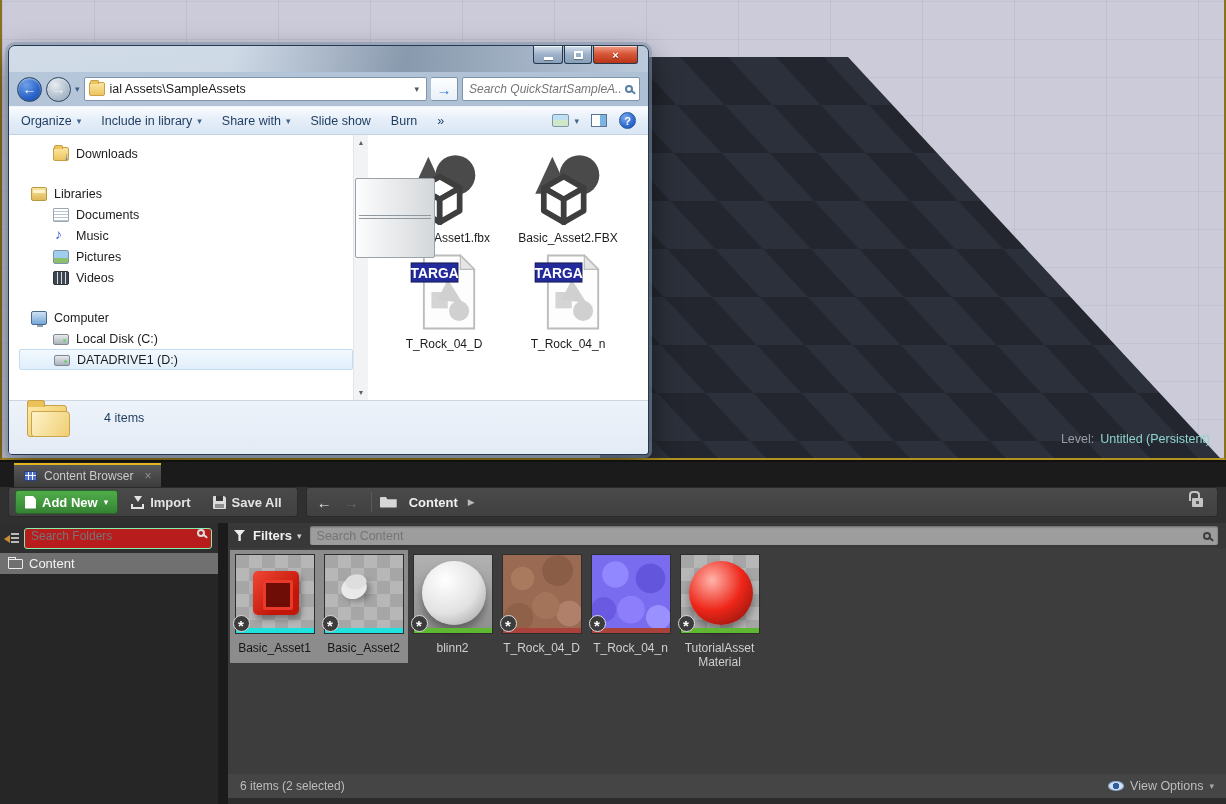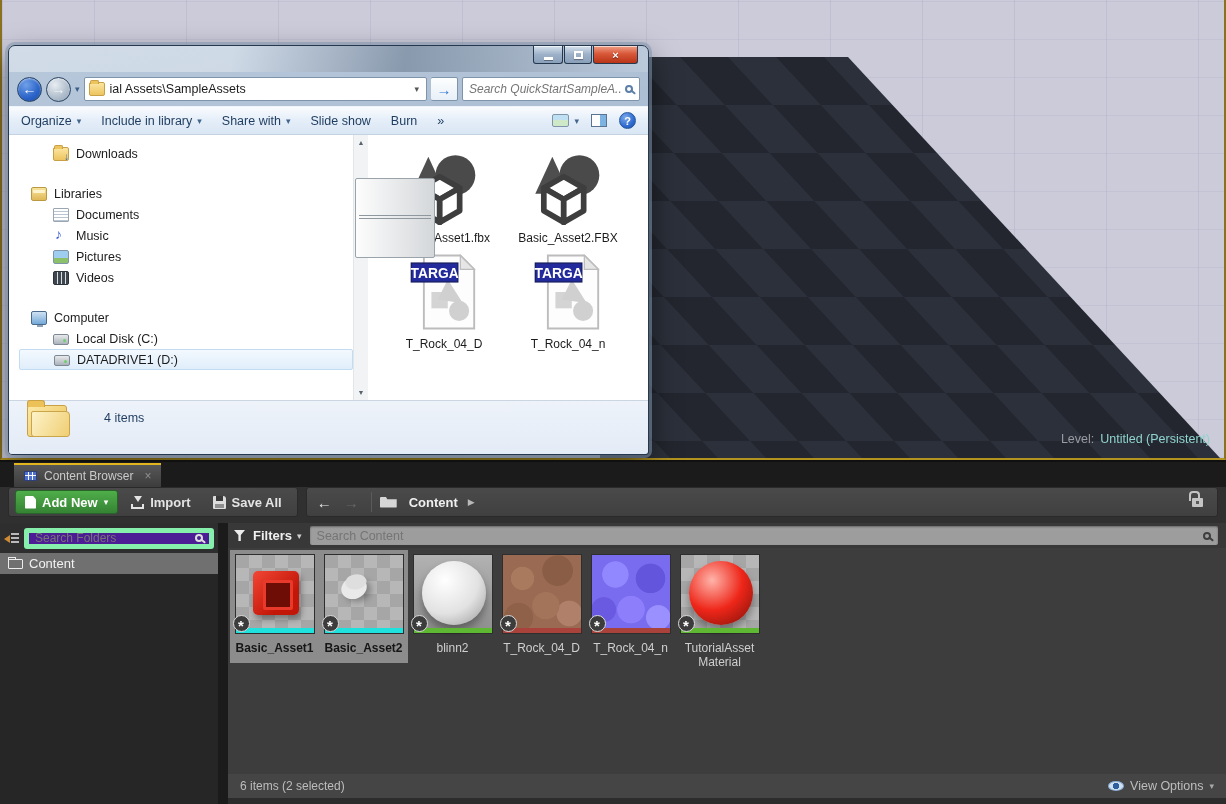--- a/index.html
+++ b/index.html
@@ -184,22 +184,22 @@
   .lock-ic::after { content:""; position:absolute; left:4px; top:3px; width:3px; height:3px; background:#5a5a5a; }
 
   .cb-main { flex:1; display:flex; overflow:hidden; }
   .cb-left { width:218px; background:#262626; display:flex; flex-direction:column; }
   .cb-left-search { height:30px; background:#2e2e2e; display:flex; align-items:center; padding:0 6px 0 4px; gap:5px; }
   .src-ic { position:relative; width:15px; height:12px; flex:none; }
   .src-ic .tri { position:absolute; left:0; top:3px; width:0; height:0;
     border-top:4px solid transparent; border-bottom:4px solid transparent; border-right:6px solid #cf8b33; }
   .src-ic .ln { position:absolute; right:0; width:8px; height:2px; background:#b9b9b9; }
   .src-ic .l1{top:1px} .src-ic .l2{top:5px} .src-ic .l3{top:9px}
-  .cb-input { flex:1; height:21px; background:#4c1d95; border:5px solid #86efac; border-radius:3px;
-    display:flex; align-items:center; padding:0 6px; gap:5px; }
+  .cb-input { flex:1; height:21px; background:#b91c1c; border:1px solid #86efac; border-radius:3px;
+    display:flex; align-items:flex-start; padding:0 6px; gap:5px; }
   .cb-input input { flex:1; min-width:0; background:transparent; border:none; outline:none;
     font-size:12px; color:#b9b9b9; font-family:inherit; }
   .cb-input .lens { color:#dedede; }
   .folder-row { height:21px; background:#707070; display:flex; align-items:center; gap:6px; padding:0 8px; }
   .foldline-ic { position:relative; width:15px; height:10px; border:1px solid #ececec; border-radius:1px; }
   .foldline-ic::before { content:""; position:absolute; left:-1px; top:-3px; width:6px; height:2px;
     border:1px solid #ececec; border-bottom:none; border-radius:1px 1px 0 0; }
   .folder-row span { font-size:13px; color:#f2f2f2; }
 
   .cb-split { width:10px; background:#1b1b1b; }
@@ -214,21 +214,21 @@
   .content-search input { flex:1; min-width:0; background:transparent; border:none; outline:none;
     font-size:12.5px; color:#666; font-family:inherit; }
   .content-search .lens { color:#3e3e3e; }
 
   .assets { flex:1; display:flex; align-items:flex-start; padding:2px 0 0 2px; position:relative; }
   .tile { width:89px; padding:4px 4px 8px; text-align:center; }
   .tile.sel { background:#8c8c8c; }
   .thumb { position:relative; width:80px; height:80px; margin:0 auto; border:1px solid #2e2e2e; }
   .thumb .bar { position:absolute; left:0; right:0; bottom:0; height:5px; }
   .tile .tlabel { margin-top:7px; font-size:12px; line-height:1.2; color:#cfcfcf; }
-  .tile.sel .tlabel { color:#161616;font-weight:bold; }
+  .tile.sel .tlabel { color:#161616; }
   .badge { position:absolute; left:-3px; bottom:1px; width:17px; height:17px; border-radius:50%;
     background:#3c3c3c; border:1px solid #dcdcdc; color:#fff; font-size:15px; font-weight:bold;
     line-height:19px; text-align:center; z-index:2; }
   .checker-lt { background:repeating-conic-gradient(#b7b7b7 0 25%, #a6a6a6 0 50%); background-size:26px 26px; }
   .obj { position:absolute; }
   .redcube { left:17px; top:16px; width:46px; height:44px; border-radius:5px;
     background:linear-gradient(135deg,#f24636,#c21708 70%); box-shadow:2px 4px 6px rgba(0,0,0,.35); }
   .redcube::before { content:""; position:absolute; left:10px; top:9px; width:24px; height:24px;
     background:#6e0d05; border:3px solid #e8392a; border-radius:2px; }
   .torus { left:16px; top:20px; width:26px; height:26px; border:12px solid #e9e9e9; border-radius:50%;

